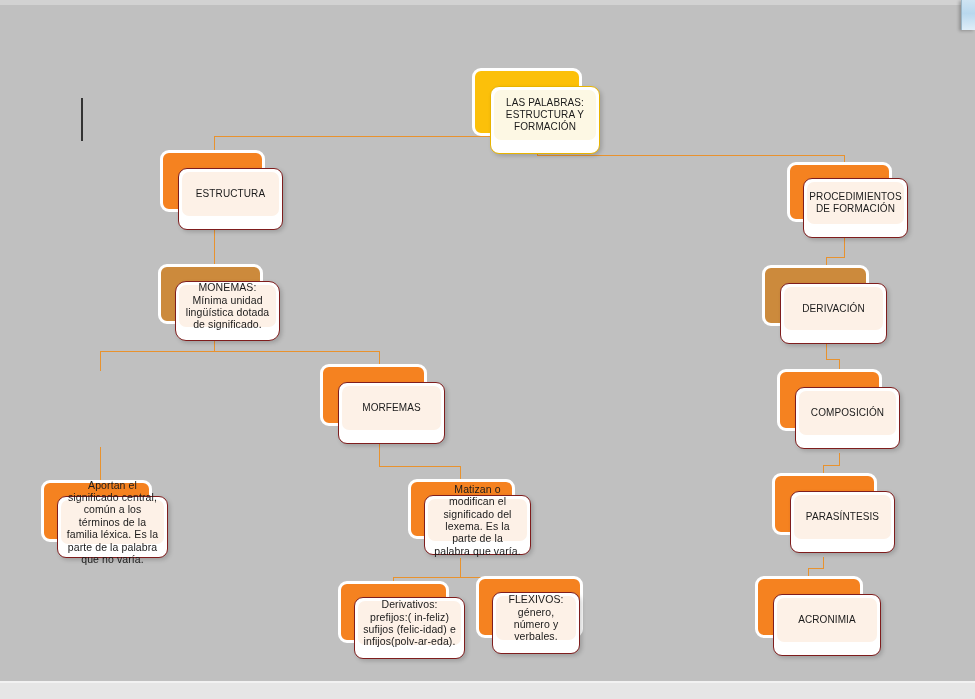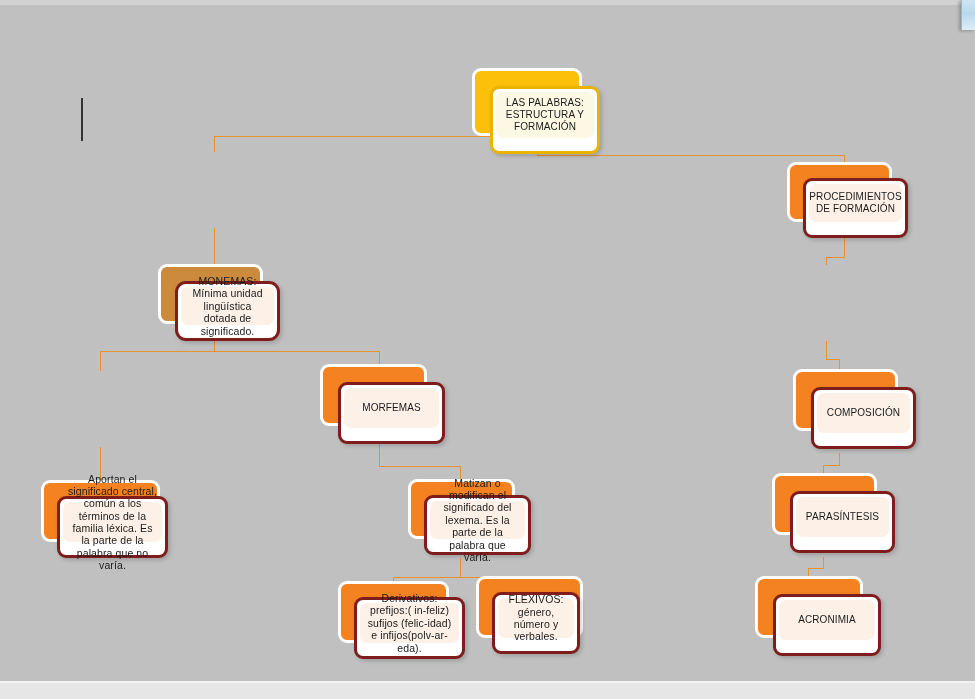--- a/index.html
+++ b/index.html
@@ -87,21 +87,21 @@
     width: 100%;
     height: 100%;
     border-radius: 9px;
     border: 3px solid #ffffff;
     box-sizing: border-box;
   }
   .node .front {
     position: absolute;
     border-radius: 9px;
     background: #ffffff;
-    border: 3px solid #7f1d1d;
+    border: 1px solid #7f1d1d;
     box-sizing: border-box;
     box-shadow: 2px 2px 4px rgba(0,0,0,0.18);
   }
   .node .inner {
     position: absolute;
     left: 3px;
     top: 3px;
     right: 3px;
     bottom: 13px;
     border-radius: 7px;
@@ -189,32 +189,40 @@
 
   <div class="node c-gold" style="left:472px; top:68px; width:110px; height:68px;">
     <div class="back"></div>
     <div class="front" style="left:18px; top:18px; width:110px; height:68px;">
       <div class="inner">
         <div class="label lbl-title">LAS PALABRAS: ESTRUCTURA Y FORMACIÓN</div>
       </div>
     </div>
   </div>
 
+  <div class="node c-orange" style="left:160px; top:150px; width:105px; height:62px;">
+    <div class="back"></div>
+    <div class="front" style="left:18px; top:18px; width:105px; height:62px;">
+      <div class="inner">
+        <div class="label lbl-cap">ESTRUCTURA</div>
+      </div>
+    </div>
+  </div>
 
   <div class="node c-brown" style="left:158px; top:264px; width:105px; height:60px;">
     <div class="back"></div>
     <div class="front" style="left:17px; top:17px; width:105px; height:60px;border-radius:11px;">
       <div class="inner">
         <div class="label lbl-body">MONEMAS: Mínima unidad lingüística dotada de significado.</div>
       </div>
     </div>
   </div>
 
 
-  <div class="node c-orange" style="left:41px; top:480px; width:111px; height:62px;padding-left:8px;">
+  <div class="node c-orange" style="left:41px; top:480px; width:111px; height:62px;">
     <div class="back"></div>
     <div class="front" style="left:16px; top:16px; width:111px; height:62px;">
       <div class="inner">
         <div class="label lbl-body">Aportan el significado central, común a los términos de la familia léxica. Es la parte de la palabra que no varía.</div>
       </div>
     </div>
   </div>
 
   <div class="node c-orange" style="left:320px; top:364px; width:107px; height:62px;">
     <div class="back"></div>
@@ -254,22 +262,30 @@
 
   <div class="node c-orange" style="left:787px; top:162px; width:105px; height:60px;">
     <div class="back"></div>
     <div class="front" style="left:16px; top:16px; width:105px; height:60px;padding-left:32px;">
       <div class="inner">
         <div class="label lbl-cap">PROCEDIMIENTOS DE FORMACIÓN</div>
       </div>
     </div>
   </div>
 
-
-  <div class="node c-orange" style="left:777px; top:369px; width:105px; height:62px;margin-left:16px;">
+  <div class="node c-brown" style="left:762px; top:265px; width:107px; height:61px;">
+    <div class="back"></div>
+    <div class="front" style="left:18px; top:18px; width:107px; height:61px;">
+      <div class="inner">
+        <div class="label lbl-cap">DERIVACIÓN</div>
+      </div>
+    </div>
+  </div>
+
+  <div class="node c-orange" style="left:777px; top:369px; width:105px; height:62px;">
     <div class="back"></div>
     <div class="front" style="left:18px; top:18px; width:105px; height:62px;">
       <div class="inner">
         <div class="label lbl-cap">COMPOSICIÓN</div>
       </div>
     </div>
   </div>
 
   <div class="node c-orange" style="left:772px; top:473px; width:105px; height:62px;">
     <div class="back"></div>

